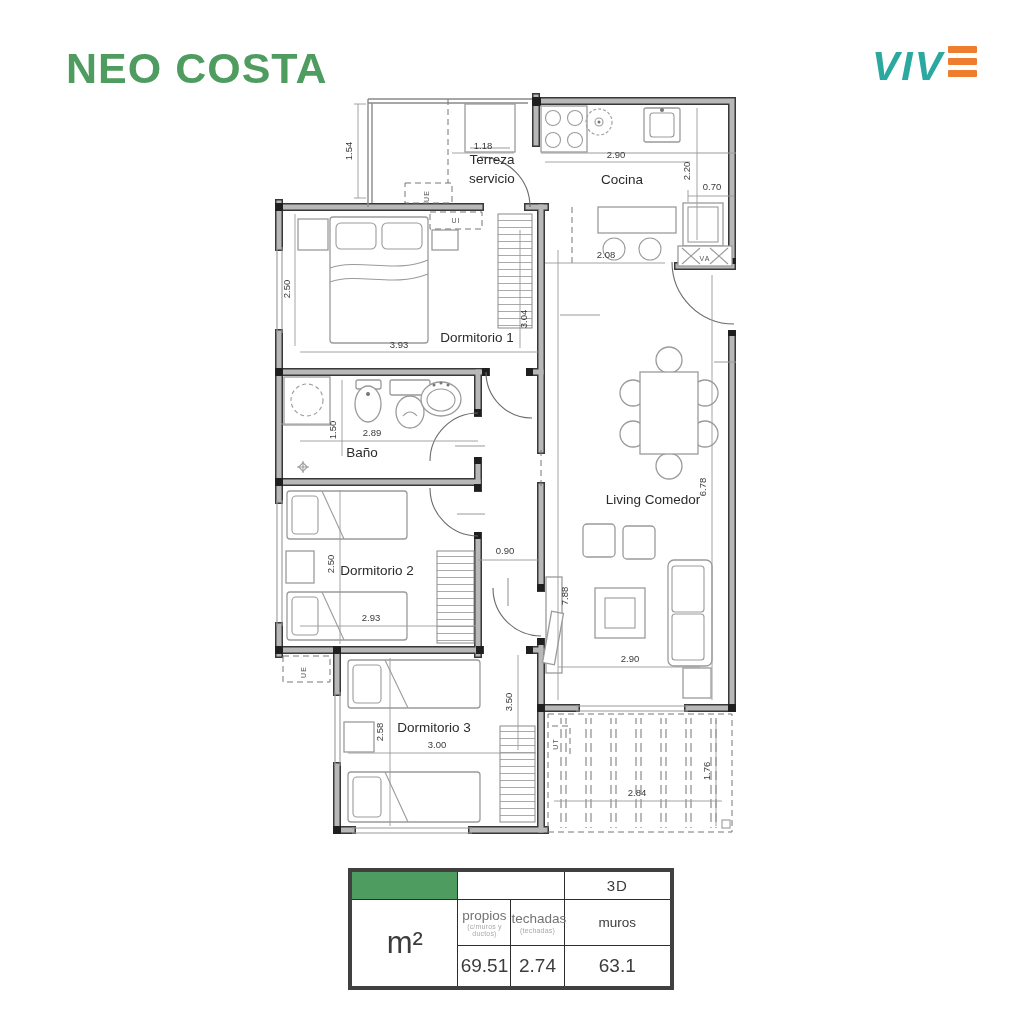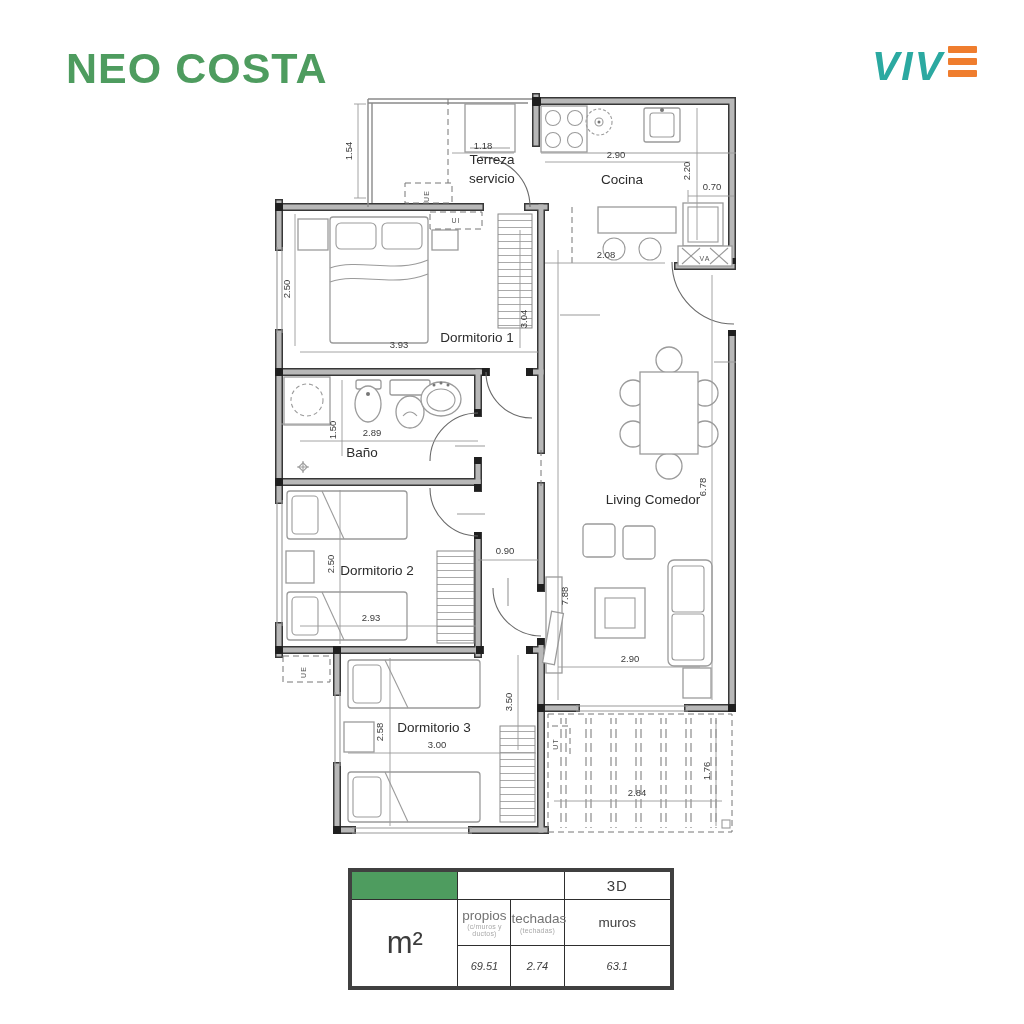--- a/index.html
+++ b/index.html
@@ -46,21 +46,21 @@
   .area-table{border:4px solid #404040;}
   .c0{width:82px;} .c1{width:82px;} .c2{width:80px;} .c3{width:82px;}
   .r0 td{height:27px;}
   .r1 td{height:45px;}
   .r2 td{height:40px;}
   .cell-green{background:var(--green,#4E9C5F);}
   .cell-3d{color:var(--green,#4E9C5F);font-size:15px;letter-spacing:1px;}
   .cell-unit{font-size:31px;color:#555;}
   .col-title{font-size:13.5px;color:#737373;line-height:1.15;}
   .col-sub{font-size:7px;color:#a9a9a9;letter-spacing:0.2px;}
-  .cell-val{font-size:11px;color:#3c3c3c;font-style:italic;}
+  .cell-val{font-size:19px;color:#3c3c3c;}
 </style>
 </head>
 <body>
 
 <h1 class="title">NEO COSTA</h1>
 
 <div class="logo">
   <span class="logo-text">VIV</span>
   <span class="logo-bars">
       <i></i>

